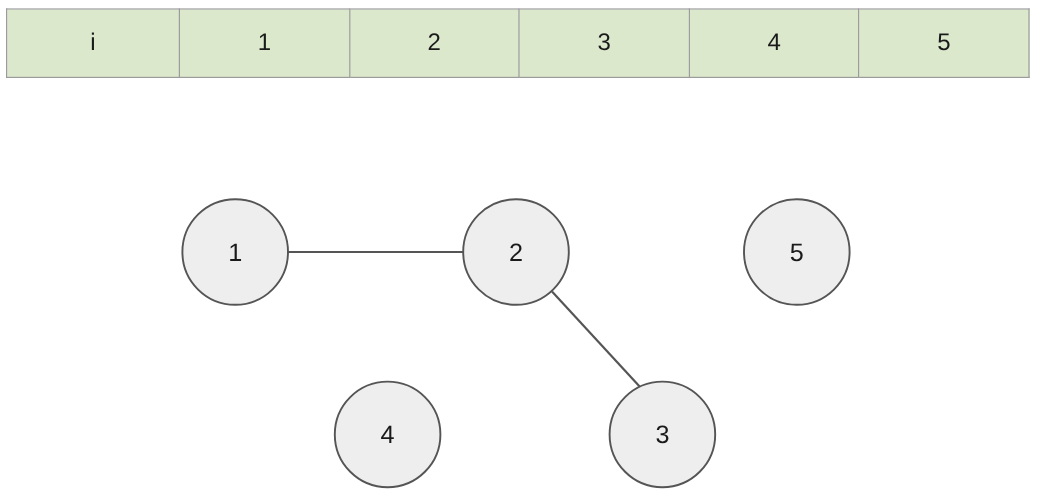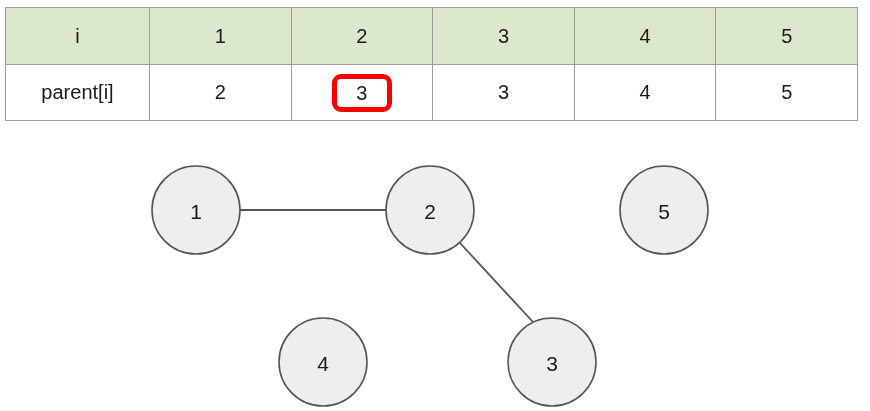--- a/index.html
+++ b/index.html
@@ -110,40 +110,20 @@
       <td>
         <span class="cell-inner">3</span>
       </td>
       <td>
         <span class="cell-inner">4</span>
       </td>
       <td>
         <span class="cell-inner">5</span>
       </td>
     </tr>
-    <tr class="data-row">
-      <td class="col-label">
-        <span class="cell-inner">parent[i]</span>
-      </td>
-      <td>
-        <span class="cell-inner">2</span>
-      </td>
-      <td class="highlight-cell">
-        <span class="cell-inner">3</span>
-      </td>
-      <td>
-        <span class="cell-inner">3</span>
-      </td>
-      <td>
-        <span class="cell-inner">4</span>
-      </td>
-      <td>
-        <span class="cell-inner">5</span>
-      </td>
-    </tr>
   </tbody>
 </table>
 
 <div id="graph">
   <svg class="graph-svg" width="870" height="286" viewBox="0 0 870 286" xmlns="http://www.w3.org/2000/svg">
 
     <line class="edge-line" x1="240" y1="85" x2="386" y2="85"></line>
     <line class="edge-line" x1="460" y1="118" x2="533" y2="197"></line>
 
     <g>

